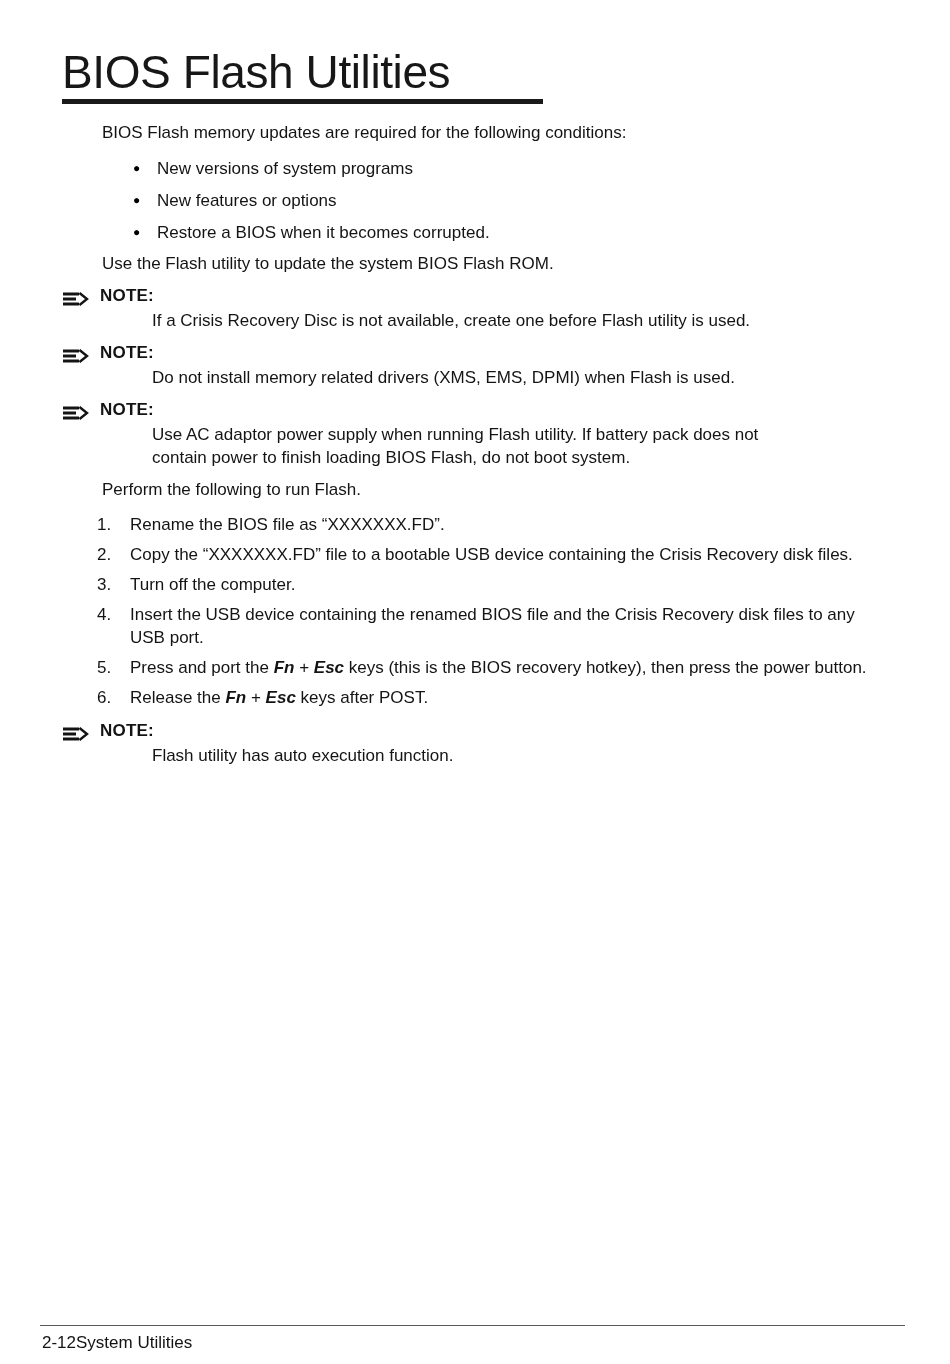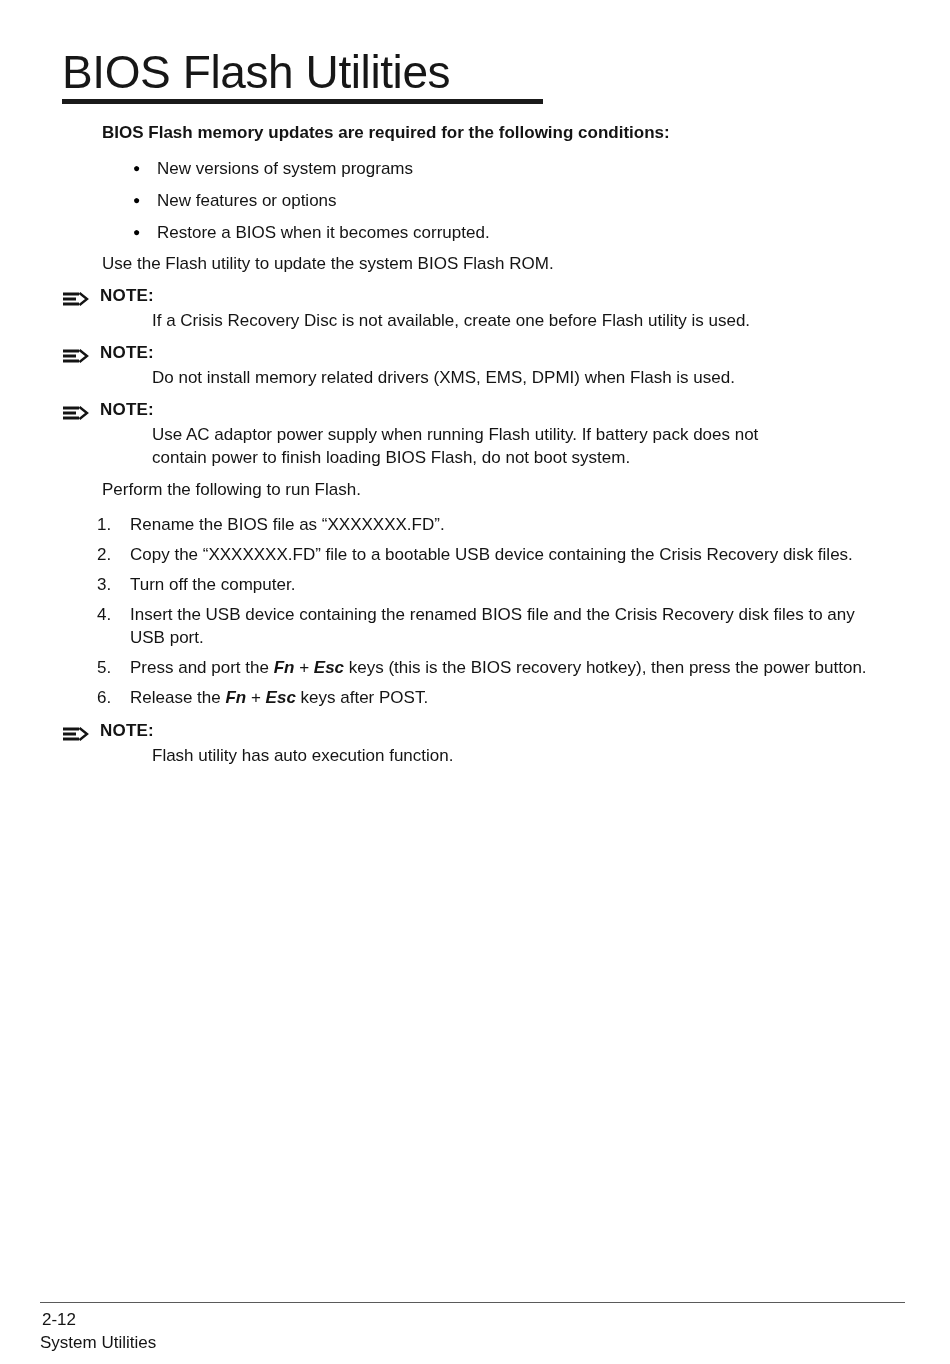--- a/index.html
+++ b/index.html
@@ -17,21 +17,21 @@
     font-size:46px; line-height:40px;
     font-weight:400; letter-spacing:-0.4px;
     color:#171717;
   }
   .title-rule {
     margin:7px 0 0 62px;
     width:481px; height:5px;
     background:#1a1a1a;
   }
   p { margin:0; }
-  .para      { margin:17px 70px 0 102px;font-weight:bold; }
+  .para      { margin:17px 70px 0 102px; }
   .p-use     { margin:8px 70px 0 102px; }
   .p-perform { margin:9px 70px 0 102px; }
 
   ul.bullets { list-style:none; margin:13px 0 0 0; padding:0; }
   ul.bullets li { display:flex; margin:0 0 9px 133px; }
   ul.bullets li:last-child { margin-bottom:0; }
   .dot { width:24px; flex-shrink:0; font-size:12px; line-height:23px; color:#000; }
 
   .note { margin:9px 0 0 62px; }
   .note-head { display:flex; align-items:flex-end; }
@@ -40,21 +40,21 @@
   .note-body { margin:2px 70px 0 90px; max-width:662px; }
 
   ol.steps { list-style:none; margin:12px 0 0 97px; padding:0; }
   ol.steps li { display:flex; margin-bottom:7px; max-width:785px; }
   .num { width:33px; flex-shrink:0; }
   .step-text { flex:1; max-width:750px; }
   .bi { font-weight:700; font-style:italic; }
 
   .page-footer { position:absolute; left:40px; right:45px; bottom:10px; }
   .footer-rule { height:1px; background:#5a5a5a; }
-  .footer-row { display:flex; justify-content:flex-start; margin-top:5px; line-height:23px;flex-direction:column; }
+  .footer-row { display:flex; justify-content:flex-start; margin-top:5px; line-height:23px; }
   .footer-left { margin-left:2px; }
   .footer-right { margin-right:56px; }
 </style>
 </head>
 <body>
 
 <div class="page">
 
   <h1 class="title">BIOS Flash Utilities</h1>
   <div class="title-rule"></div>

